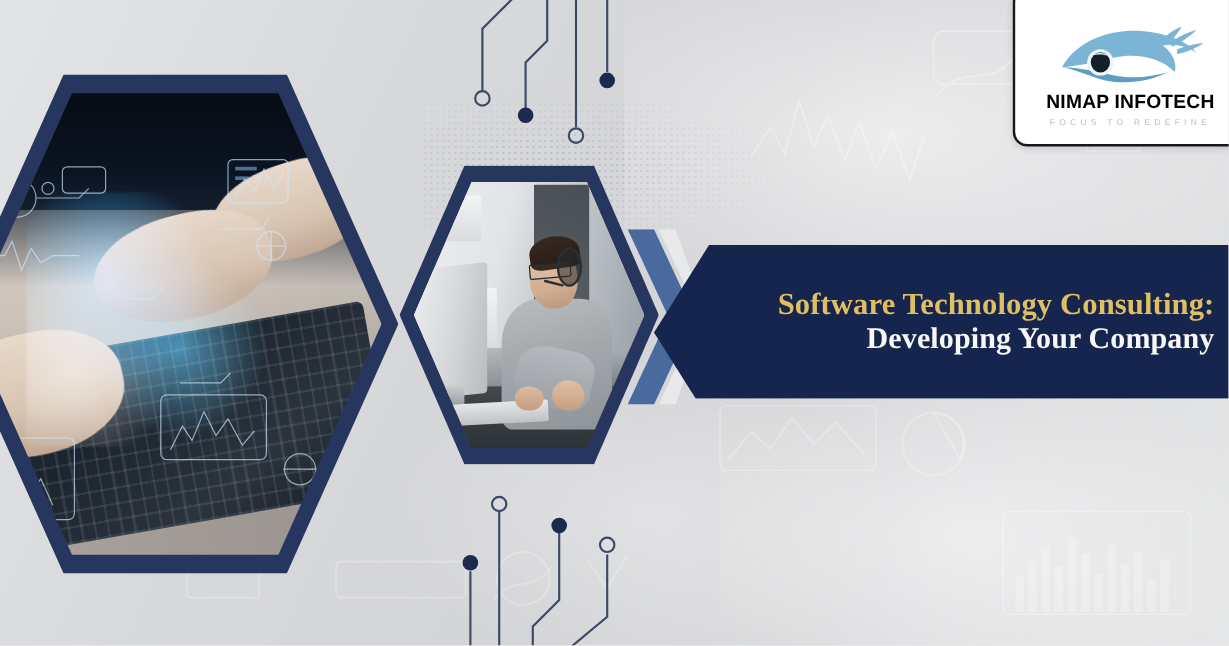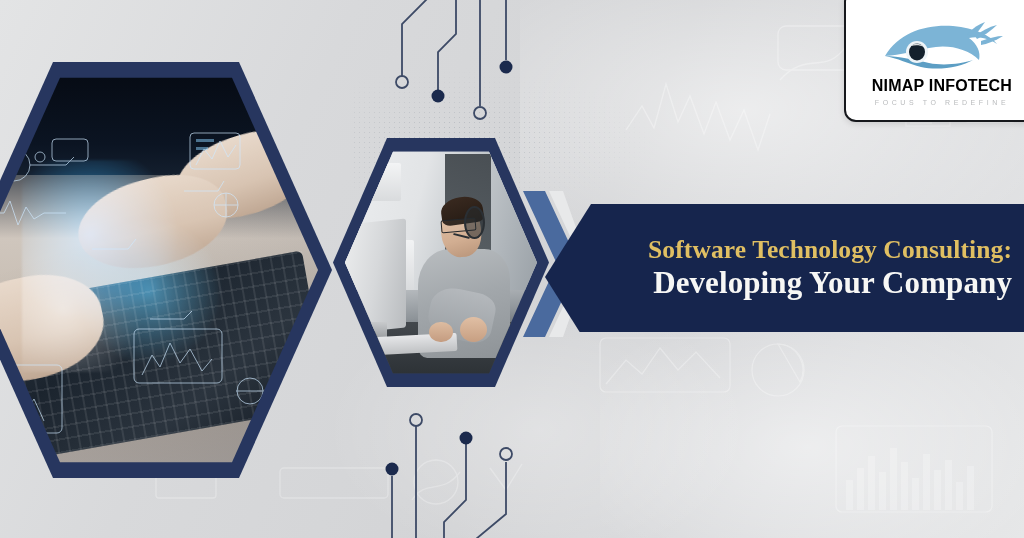--- a/index.html
+++ b/index.html
@@ -181,21 +181,21 @@
   }
   .banner-text{
     text-align:right;
     font-family:"Liberation Serif", serif;
     font-weight:bold;
     line-height:1.16;
     letter-spacing:.1px;
   }
   .banner-line{ display:block; white-space:nowrap; }
   .line-gold{ color:#e0bf62; font-size:25.5px; }
-  .line-white{ color:#f7f7f5; font-size:31px; }
+  .line-white{ color:#f7f7f5; font-size:25px; }
 
   
   .logo-card{
     position:absolute; left:844px; top:-10px; width:196px; height:132px;
     background:#ffffff;
     border:2.5px solid #16181c;
     border-radius:12px;
     z-index:9;
     display:flex; flex-direction:column; align-items:center; justify-content:flex-end;
     padding-bottom:14px; box-sizing:border-box;

